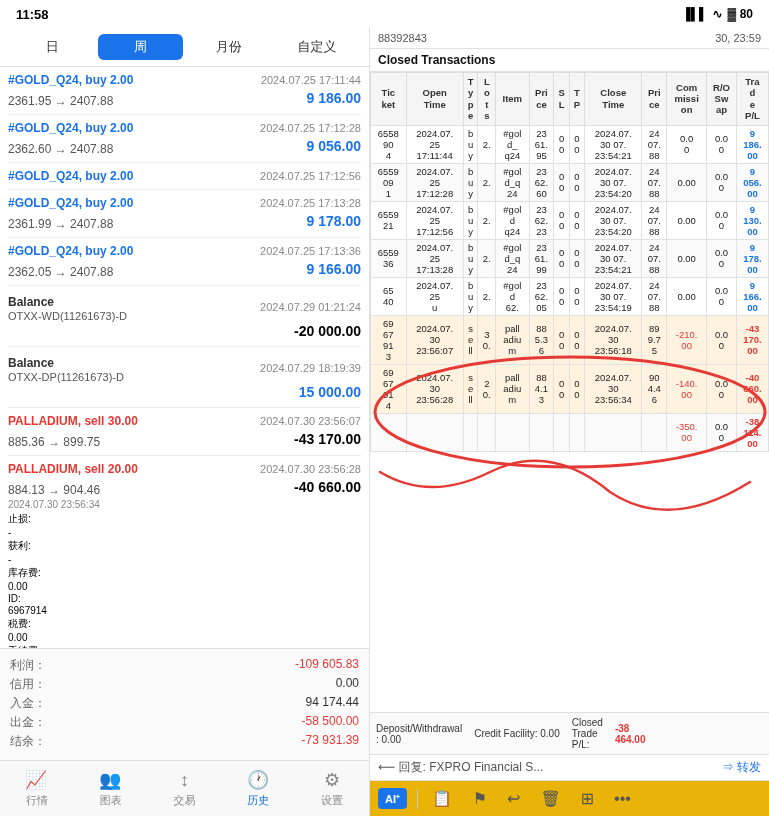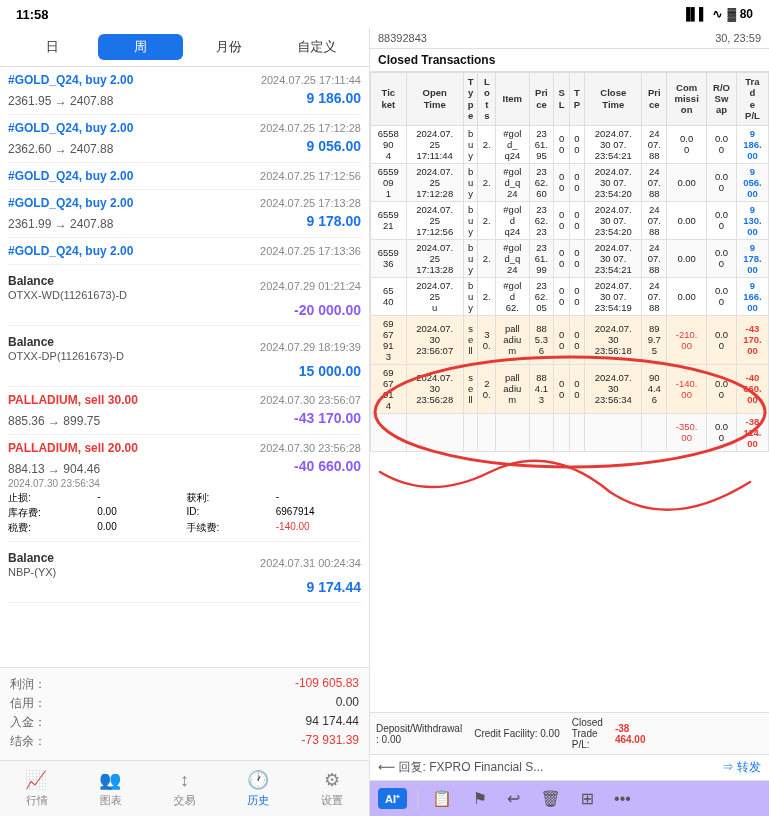--- a/index.html
+++ b/index.html
@@ -99,21 +99,21 @@
       font-size: 12px;
       color: #555;
       margin-top: 7px;
     }
     .tx-amount {
       font-size: 14px;
       font-weight: 600;
       text-align: right;
     }
     .tx-amount.positive { color: #1a73e8; }
-    .tx-amount.negative { color: #8b5cf6; }
+    .tx-amount.negative { color: #000000; }
 
     
     .summary-section {
       padding: 8px 10px;
       border-top: 1px solid #e0e0e0;
       font-size: 12px;
       background: #fafafa;
     }
     .summary-row {
       display: flex;
@@ -251,21 +251,21 @@
       gap: 3px;
     }
 
     
     .right-bottom-toolbar {
       display: flex;
       align-items: center;
       gap: 10px;
       padding: 5px 8px;
       border-top: 1px solid #e0e0e0;
-      background: #c4b5fd;
+      background: #eab308;
     }
     .toolbar-btn {
       font-size: 16px;
       color: #555;
       cursor: pointer;
       padding: 3px 5px;
     }
     .toolbar-btn.ai {
       background: #1a73e8;
       color: #fff;
@@ -343,20 +343,24 @@
           <span class="tx-prices">2361.99 → 2407.88</span>
           <span class="tx-amount positive">9 178.00</span>
         </div>
       </div>
 
       <div class="transaction-item">
         <div class="tx-header">
           <span class="tx-title buy">#GOLD_Q24, buy 2.00</span>
           <span class="tx-date">2024.07.25 17:13:36</span>
         </div>
+        <div style="display:flex;justify-content:space-between;align-items:center;">
+          <span class="tx-prices">2362.05 → 2407.88</span>
+          <span class="tx-amount positive">9 166.00</span>
+        </div>
       </div>
 
       <div class="transaction-item">
         <div class="tx-header">
           <div>
             <span class="tx-title balance" style="font-weight:700;">Balance</span>
             <div style="font-size:11px;color:#555;">OTXX-WD(11261673)-D</div>
           </div>
           <span class="tx-date">2024.07.29 01:21:24</span>
         </div>
@@ -392,21 +396,21 @@
       <div class="transaction-item">
         <div class="tx-header">
           <span class="tx-title sell">PALLADIUM, sell 20.00</span>
           <span class="tx-date">2024.07.30 23:56:28</span>
         </div>
         <div style="display:flex;justify-content:space-between;align-items:center;">
           <span class="tx-prices">884.13 → 904.46</span>
           <span class="tx-amount negative">-40 660.00</span>
         </div>
         <div style="font-size:10px;color:#888;margin-top:2px;">2024.07.30 23:56:34</div>
-        <div style="display:grid;grid-template-columns:1fr 1fr 1fr 1fr;gap:1px 4px;font-size:10px;margin-top:2px;">
+        <div style="display:grid;grid-template-columns:1fr;gap:1px 4px;font-size:10px;margin-top:2px;">
           <span>止损:</span>
           <span>-</span>
           <span>获利:</span>
           <span>-</span>
           <span>库存费:</span>
           <span>0.00</span>
           <span>ID:</span>
           <span>6967914</span>
           <span>税费:</span>
           <span>0.00</span>
@@ -435,20 +439,24 @@
         <span class="summary-label">利润：</span>
         <span class="summary-value red">-109 605.83</span>
       </div>
       <div class="summary-row">
         <span class="summary-label">信用：</span>
         <span class="summary-value">0.00</span>
       </div>
       <div class="summary-row">
         <span class="summary-label">入金：</span>
         <span class="summary-value">94 174.44</span>
+      </div>
+      <div class="summary-row">
+        <span class="summary-label">出金：</span>
+        <span class="summary-value red">-58 500.00</span>
       </div>
       <div class="summary-row">
         <span class="summary-label">结余：</span>
         <span class="summary-value red">-73 931.39</span>
       </div>
     </div>
 
     <div class="bottom-nav">
       <div class="nav-item">
         <span class="nav-icon">📈</span>

